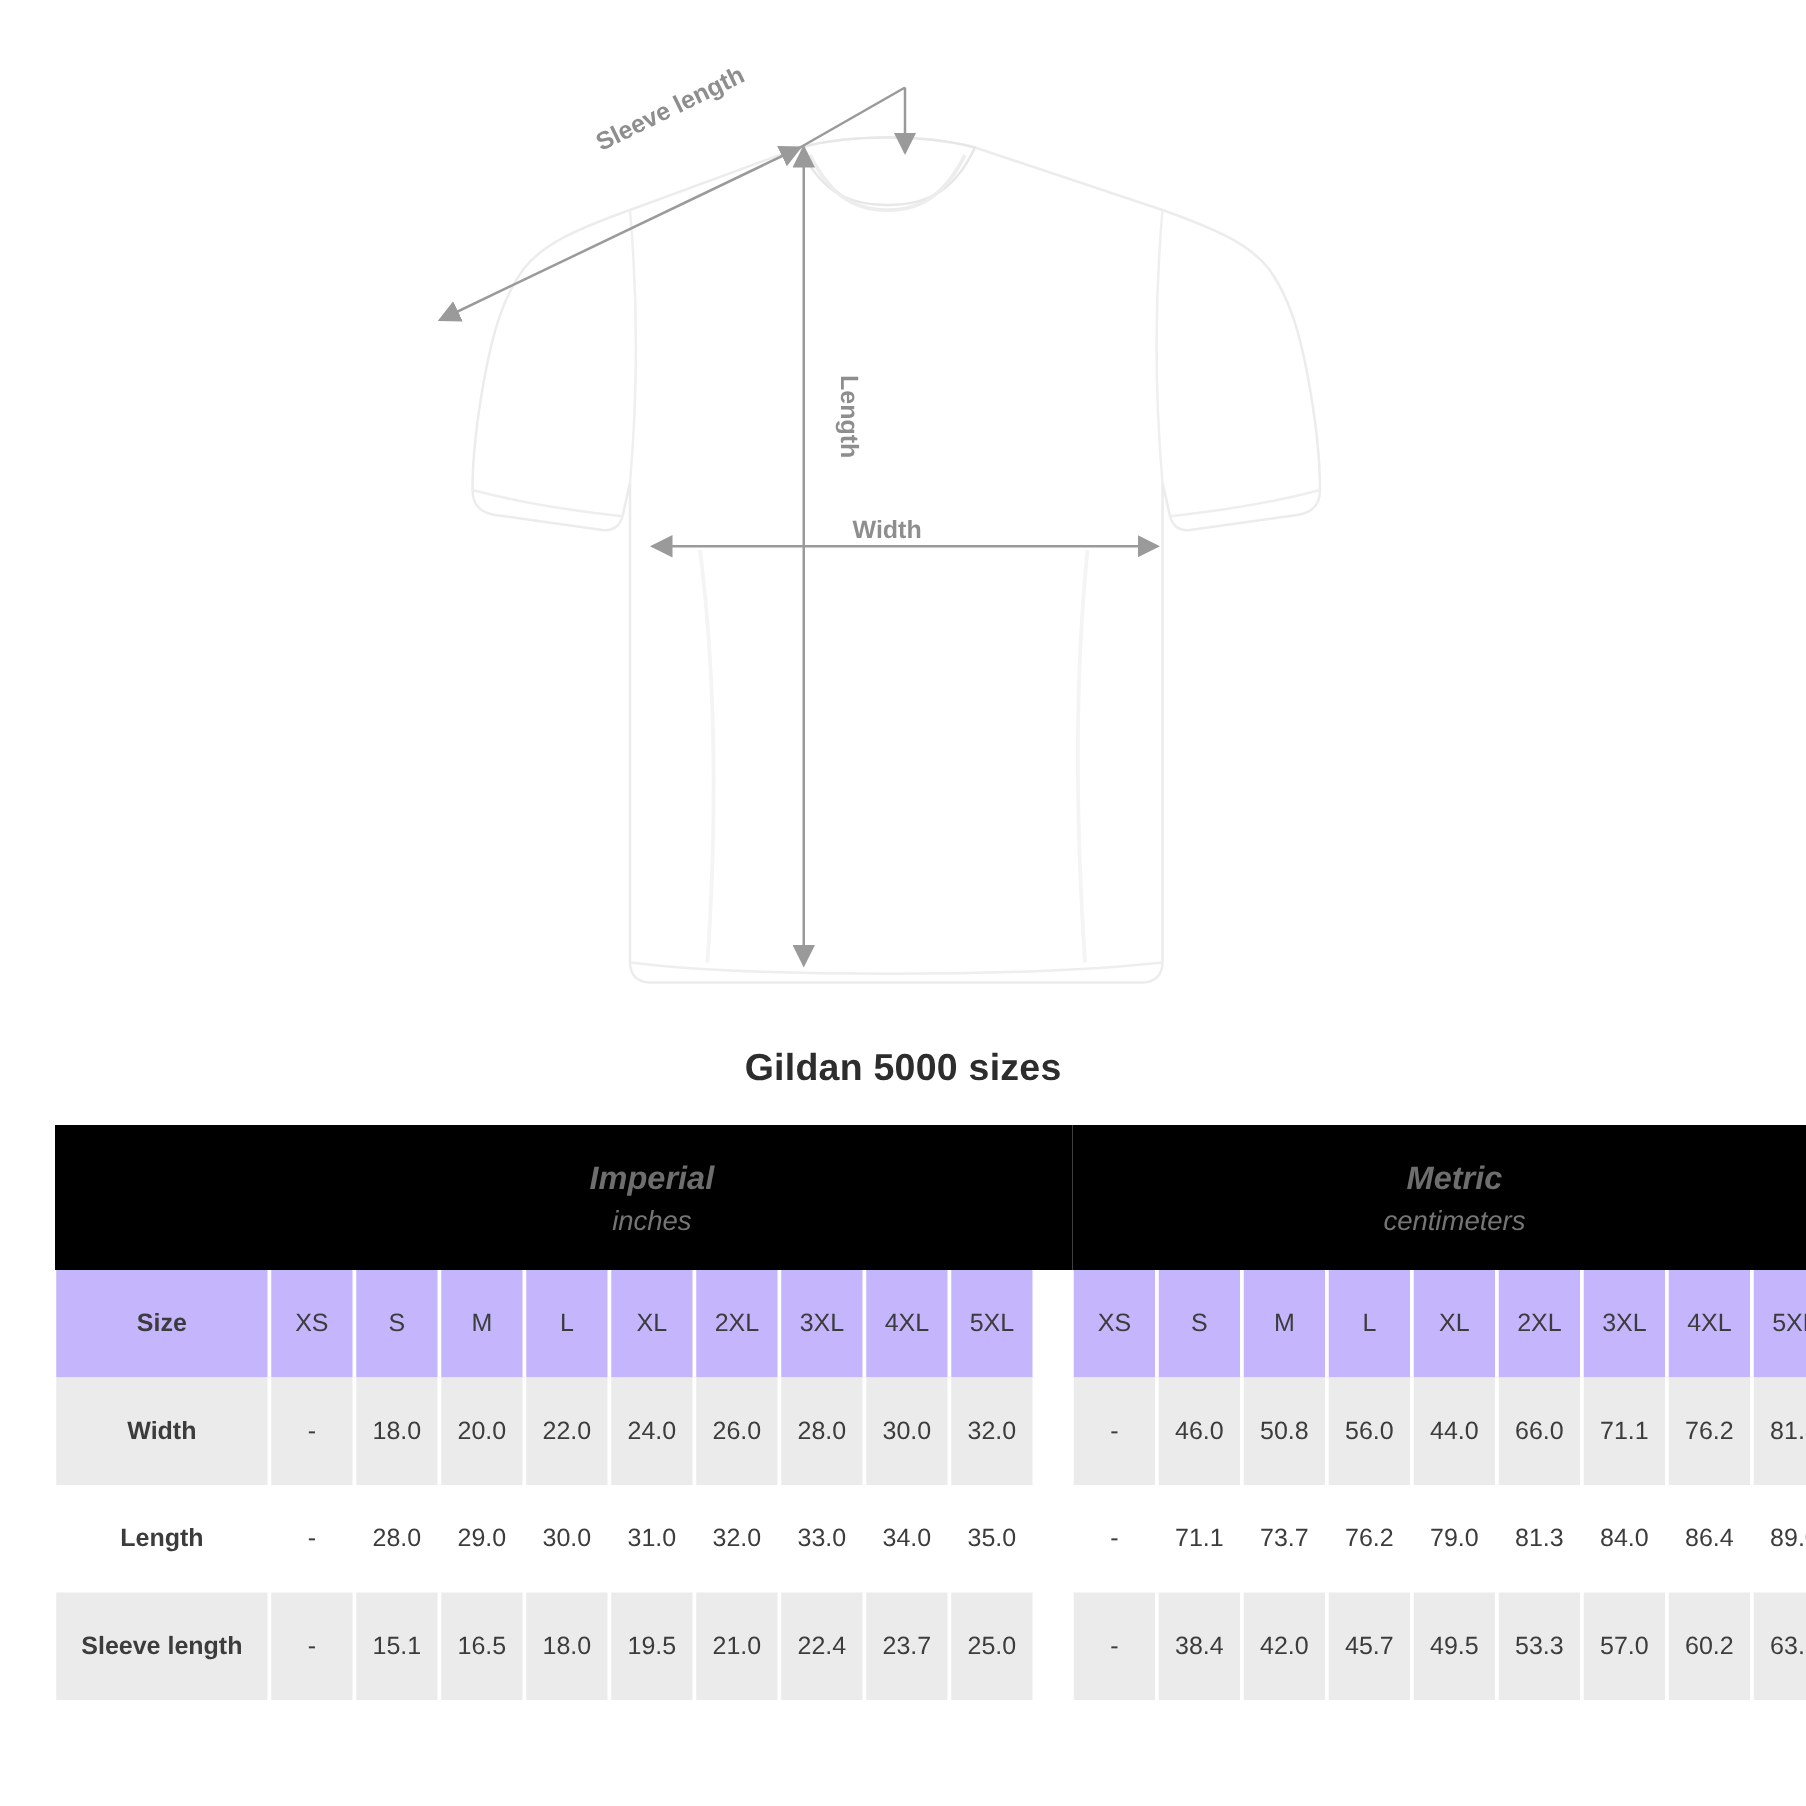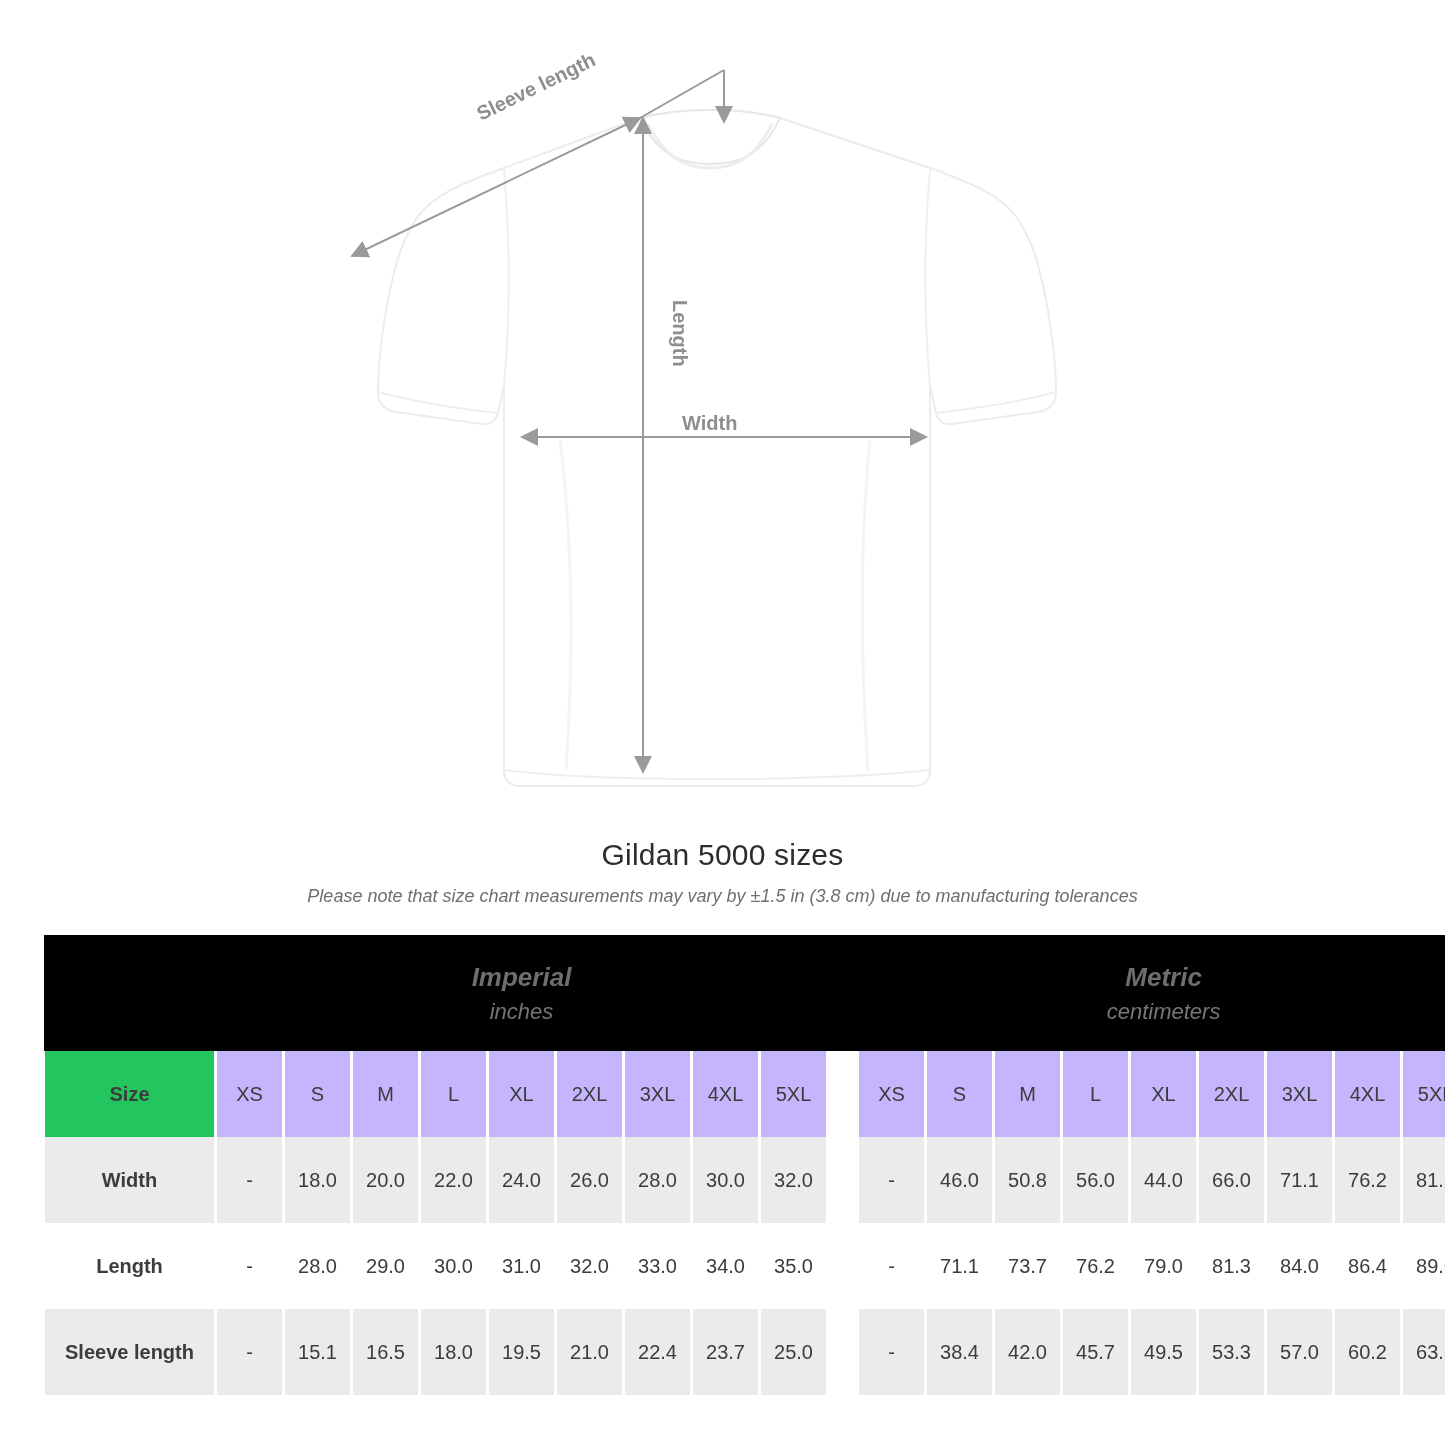--- a/index.html
+++ b/index.html
@@ -30,21 +30,21 @@
     display: block;
   }
 
   
   .title-block {
     text-align: center;
     margin-top: 18px;
   }
   .chart-title {
     font-size: 30px;
-    font-weight: normal;
+    font-weight: bold;
     color: #2d2d2d;
     letter-spacing: 0.2px;
   }
   .chart-note {
     margin-top: 14px;
     font-size: 18px;
     font-style: italic;
     color: #6e6e6e;
   }
 
@@ -91,21 +91,21 @@
     height: 84px;
     font-size: 20px;
     color: #3c3c3c;
     background: #c4b5fd;
     border-left: 3px solid #ffffff;
     border-right: 3px solid #ffffff;
   }
   .size-row td.rowlabel {
     font-size: 20px;
     font-weight: bold;
-    background: #22c55e;
+    background: #c4b5fd;
   }
 
   
   .data-row td {
     height: 84px;
     font-size: 20px;
     color: #3c3c3c;
     border-left: 3px solid #ffffff;
     border-right: 3px solid #ffffff;
   }
@@ -199,21 +199,20 @@
       <g fill="#8e8e8e" font-family="Liberation Sans, sans-serif" font-size="20" font-weight="bold">
         <text transform="translate(481,121) rotate(-26)" id="svg-sleeve">Sleeve length</text>
         <text transform="translate(673,300) rotate(90)" id="svg-length">Length</text>
         <text x="682" y="430" id="svg-width">Width</text>
       </g>
     </svg>
   </div>
 
   <div class="title-block">
     <div class="chart-title">Gildan 5000 sizes</div>
-    <div class="chart-note">Please note that size chart measurements may vary by ±1.5 in (3.8 cm) due to manufacturing tolerances</div>
   </div>
 
   <div class="table-wrap">
     <table class="size-table">
       <colgroup>
         <col style="width:172px">
         <col span="9" style="width:68px">
         <col style="width:30px">
         <col span="9" style="width:68px">
       </colgroup>

